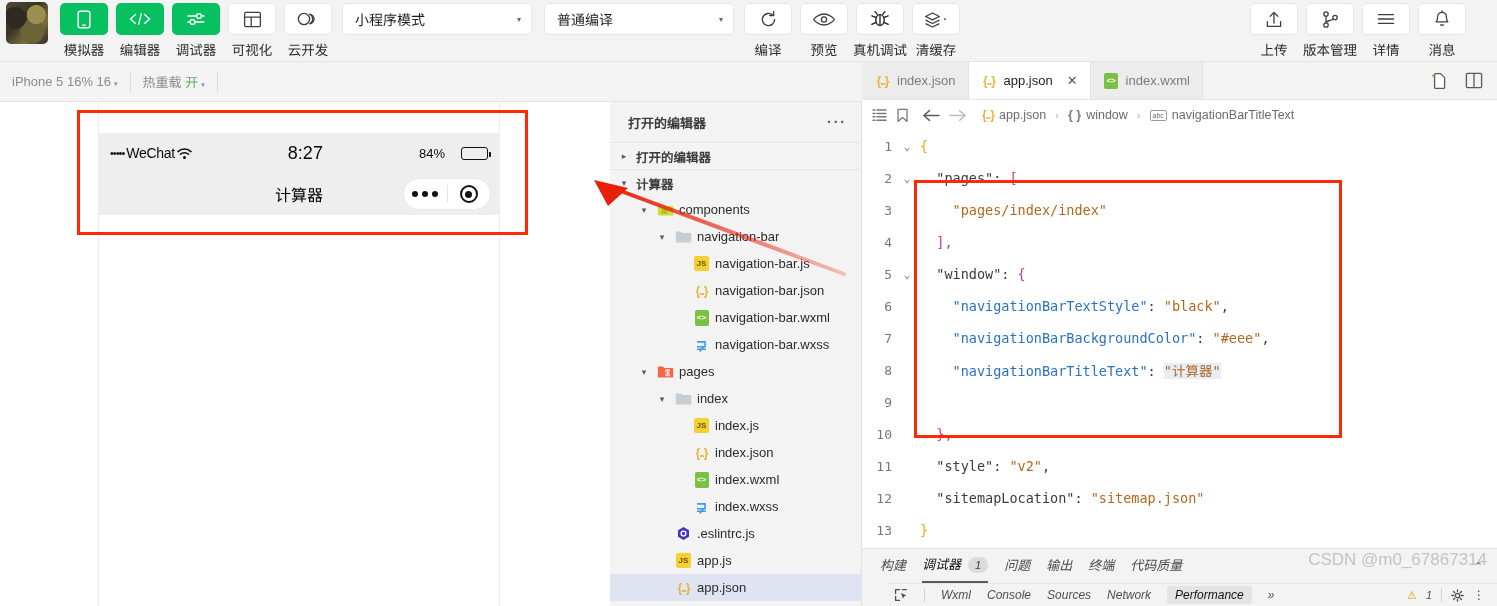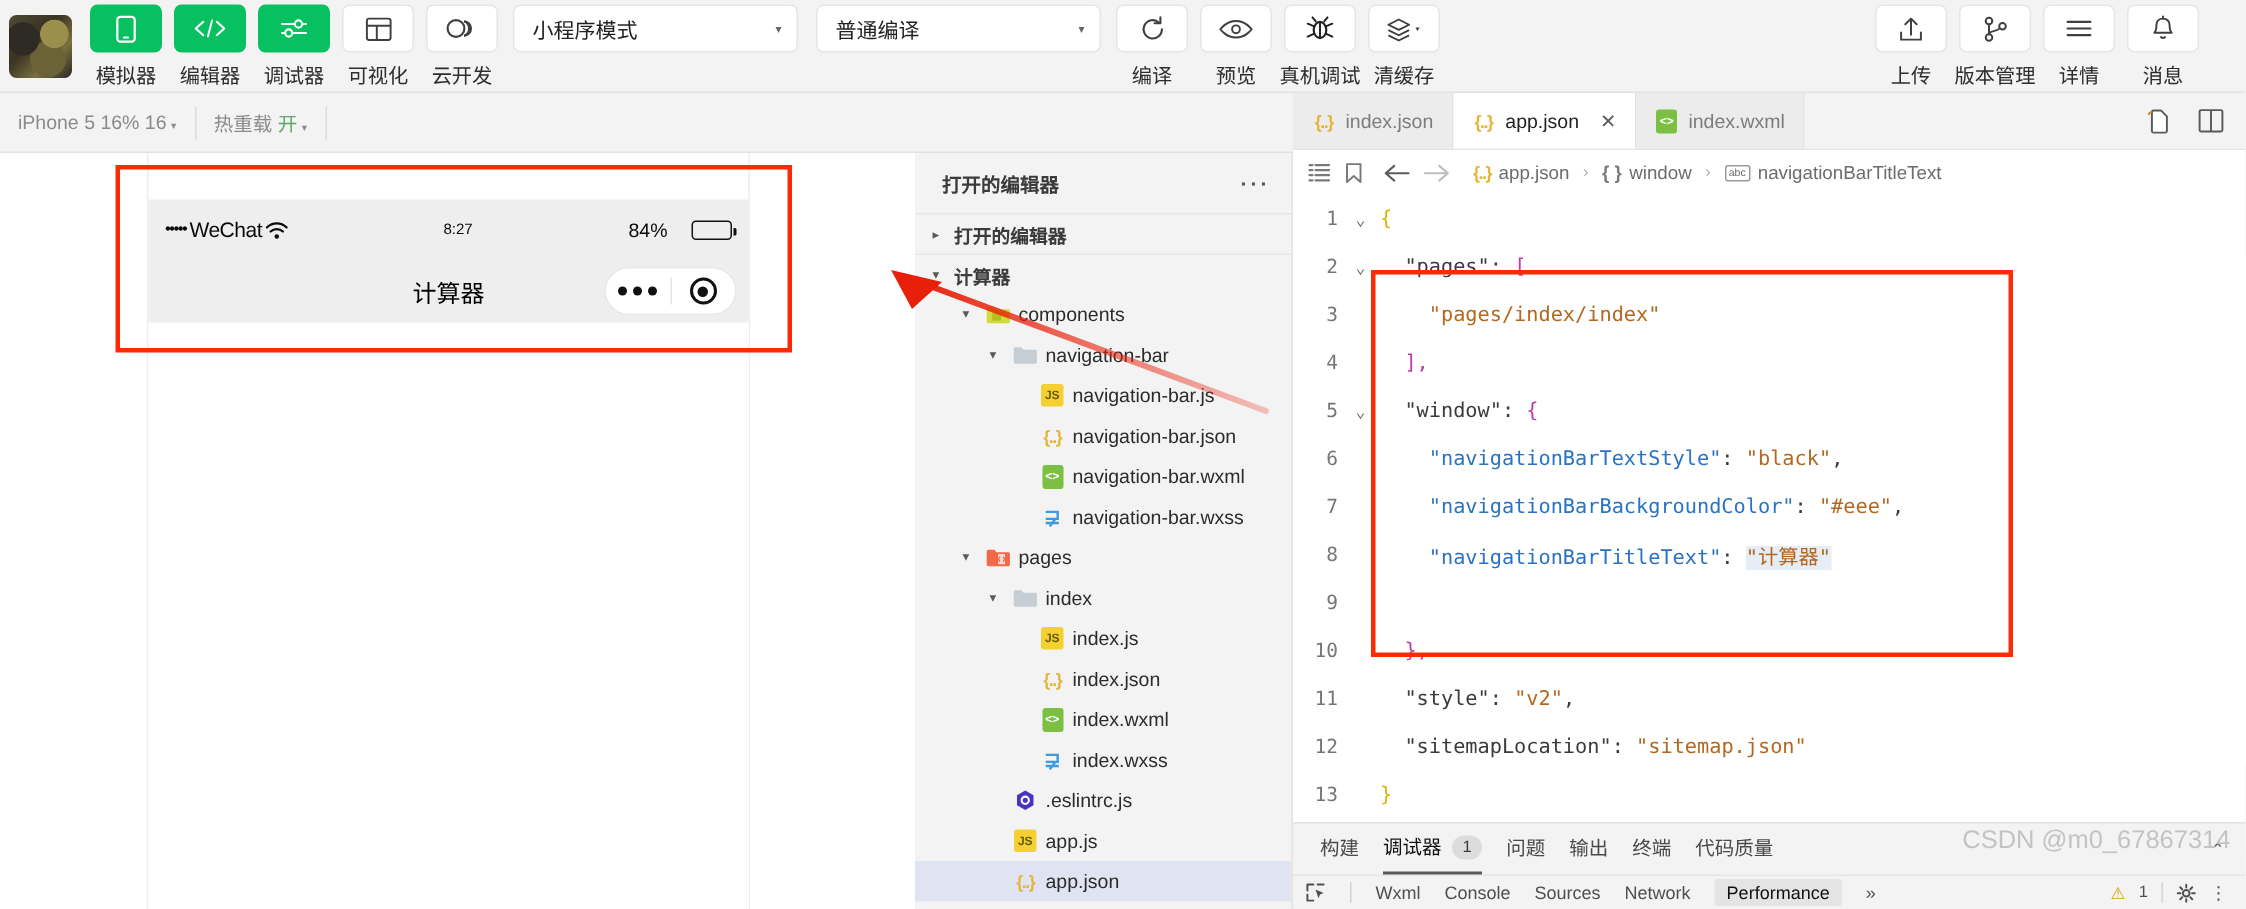--- a/index.html
+++ b/index.html
@@ -15,21 +15,21 @@
   }
   #app { position: relative; width: 1497px; height: 606px; background:#f3f3f3; }
 
   
   .toolbar {
     position: absolute; left: 0; top: 0; width: 1497px; height: 62px;
     background: #f3f3f3;
     border-bottom: 1px solid #e2e2e2;
     display: flex; align-items: flex-start;
   }
-  .tb-left { display: flex; align-items: center; padding-left: 6px; }
+  .tb-left { display: flex; align-items: flex-start; padding-left: 6px; }
   .tb-right { display: flex; align-items: center; margin-left: auto; padding-right: 27px; }
   .tb-mid { display: flex; align-items: flex-start; }
 
   .avatar {
     width: 42px; height: 42px; margin-top: 2px; margin-right: 8px;
     border-radius: 5px; overflow: hidden; flex: none;
     background:
       radial-gradient(circle at 22% 38%, #2e2a24 0 26%, rgba(0,0,0,0) 27%),
       radial-gradient(circle at 72% 30%, #9c8f4d 0 22%, rgba(0,0,0,0) 23%),
       radial-gradient(circle at 62% 70%, #6b6336 0 30%, rgba(0,0,0,0) 31%),
@@ -88,21 +88,21 @@
   .phone {
     position: absolute; left: 99px; top: 31px; width: 400px; height: 82px;
     background: #eeeeee;
   }
   .status-bar {
     height: 40px; display: flex; align-items: center;
     padding: 0 11px; font-size: 13px; color: #0a0a0a;
   }
   .sb-carrier { display: flex; align-items: center; gap: 2px; font-size: 14px; letter-spacing: -.3px; }
   .dots { letter-spacing: -1px; font-size: 11px; }
-  .sb-time { flex: 1; text-align: center; font-size: 10px; }
+  .sb-time { flex: 1; text-align: center; font-size: 18px; }
   .sb-batt { display: flex; align-items: center; gap: 16px; font-size: 13px; }
   .batt-shape { width: 27px; height: 13px; border: 1.6px solid #111; border-radius: 3px; position: relative; padding: 1.5px; }
   .batt-fill { height: 100%; width: 84%; background: #111; border-radius: 1px; }
   .batt-nub { position: absolute; right: -4px; top: 4px; width: 2px; height: 5px; background: #111; border-radius: 0 1px 1px 0; }
 
   .nav-bar { height: 42px; display: flex; align-items: center; position: relative; }
   .nav-title { position:absolute; left:0; right:0; text-align:center; font-size: 16px; color: #000; }
   .capsule {
     position: absolute; right: 8px; top: 5px;
     width: 88px; height: 32px; background: #fff; border-radius: 16px;
@@ -182,31 +182,31 @@
   .k-brk { color: #c13aa8; }
   .k-brace { color: #e0b200; }
   .sel { background: #e6edf7; }
   .redbox-code {
     position: absolute; left: 52px; top: 50px; width: 428px; height: 258px;
     border: 3px solid #fc2b05; box-sizing: border-box; pointer-events: none;
   }
 
   
   .panel { position: absolute; left: 862px; top: 548px; width: 635px; height: 58px;
-           background: #f3f3f3; border-top: 1px solid #e2e2e2; }
+           background: #f3f3f3; border-top: 1px solid #e2e2e2; font-style: italic; }
   .panel-tabs { height: 34px; display: flex; align-items: center; padding: 0 0 0 18px; gap: 16px; }
   .ptab { font-size: 13px; color: #4a4a4a; cursor: pointer; display:flex; align-items:center; gap:7px;
           height: 34px; line-height: 34px; }
   .ptab.active { color: #111; border-bottom: 2px solid #5a5a5a; }
   .badge { background: #dcdcdc; color: #3a3a3a; font-size: 11px;
            border-radius: 9px; padding: 1px 7px; line-height: 14px; }
   .panel-collapse { margin-left: auto; padding-right: 14px; color: #5a5a5a; font-size: 11px; cursor: pointer; }
 
   .dtbar { height: 23px; display: flex; align-items: center; gap: 16px;
-           padding: 0 8px; background: #f3f3f3; border-top: 1px solid #e6e6e6; }
+           padding: 0 8px; background: #f3f3f3; border-top: 1px solid #e6e6e6; margin-left: 24px; }
   .dtab { font-size: 12px; color: #4f4f4f; cursor: pointer; white-space: nowrap; }
   .dtab.active { background: #e4e4e4; padding: 2px 8px; border-radius: 2px; color: #111; }
   .dt-div { width: 1px; height: 14px; background: #d4d4d4; }
   .dt-right { margin-left: auto; display: flex; align-items: center; gap: 9px; padding-right: 4px; }
   .warn { color: #d8a400; font-size: 11px; }
 
   .watermark { position: absolute; right: 10px; bottom: 36px; font-size: 17px;
                color: #c3c3c3; font-family: "Liberation Sans", sans-serif; pointer-events: none; }
 </style>
 </head>

